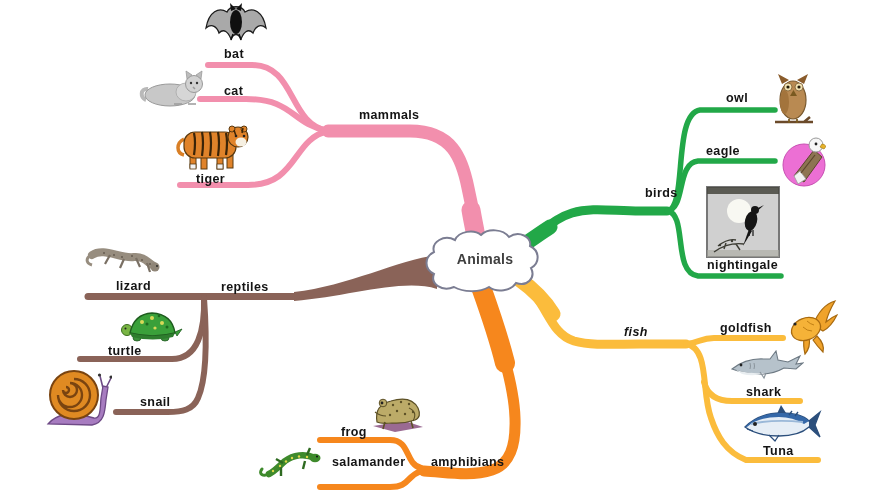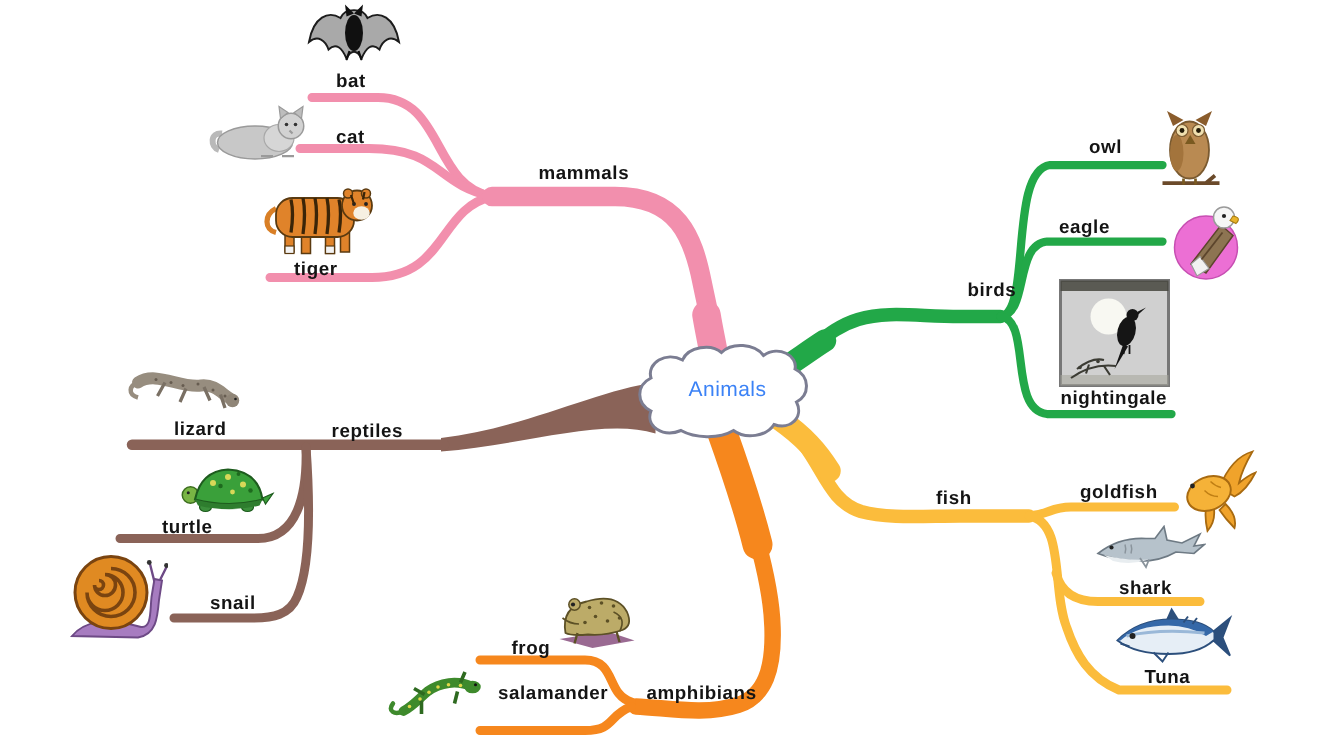--- a/index.html
+++ b/index.html
@@ -4,21 +4,21 @@
 <style>
   html,body{margin:0;padding:0;background:#fff;}
   #stage{position:relative;width:887px;height:499px;background:#ffffff;overflow:hidden;
          font-family:"Liberation Sans",sans-serif;}
   #branches{position:absolute;left:0;top:0;}
   .ln{fill:none;stroke-linecap:round;stroke-linejoin:round;}
   .label{position:absolute;font-weight:bold;font-size:12.5px;letter-spacing:.4px;
          color:#141414;white-space:nowrap;line-height:1;}
   .img{position:absolute;}
   #center-label{position:absolute;left:435px;top:251px;width:100px;text-align:center;
-         font-weight:normal;font-size:14px;color:#3b82f6;letter-spacing:.3px;}
+         font-weight:bold;font-size:14px;color:#404040;letter-spacing:.3px;}
 </style>
 </head>
 <body>
 
 <div id="stage">
 
   <svg id="branches" width="887" height="499" viewBox="0 0 887 499">
 
     <g>
       <path class="ln" stroke-width="6" d="M208,65 H252 C296,65 288,124 328,131" stroke="#f28fad"></path>
@@ -74,21 +74,21 @@
   <div class="label" style="left:605px;top:187px;padding-left:40px;">birds</div>
   <div class="label" style="left:726px;top:92px;">owl</div>
   <div class="label" style="left:706px;top:145px;">eagle</div>
   <div class="label" style="left:707px;top:259px;">nightingale</div>
 
   <div class="label" style="left:221px;top:281px;">reptiles</div>
   <div class="label" style="left:116px;top:280px;">lizard</div>
   <div class="label" style="left:108px;top:345px;">turtle</div>
   <div class="label" style="left:140px;top:396px;">snail</div>
 
-  <div class="label" style="left:624px;top:326px;">fish</div>
+  <div class="label" style="left:624px;top:326px;font-style:italic;">fish</div>
   <div class="label" style="left:720px;top:322px;">goldfish</div>
   <div class="label" style="left:746px;top:386px;">shark</div>
   <div class="label" style="left:763px;top:445px;">Tuna</div>
 
   <div class="label" style="left:431px;top:456px;">amphibians</div>
   <div class="label" style="left:341px;top:426px;">frog</div>
   <div class="label" style="left:332px;top:456px;">salamander</div>
 
   <div class="img" style="left:203px;top:1px;">
     <svg width="66" height="47" viewBox="0 0 66 47">

